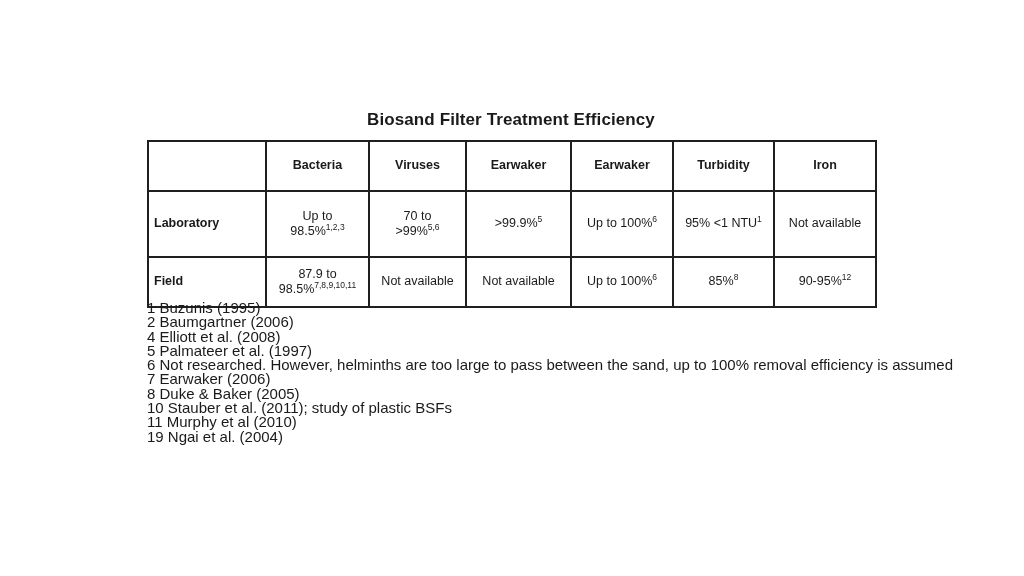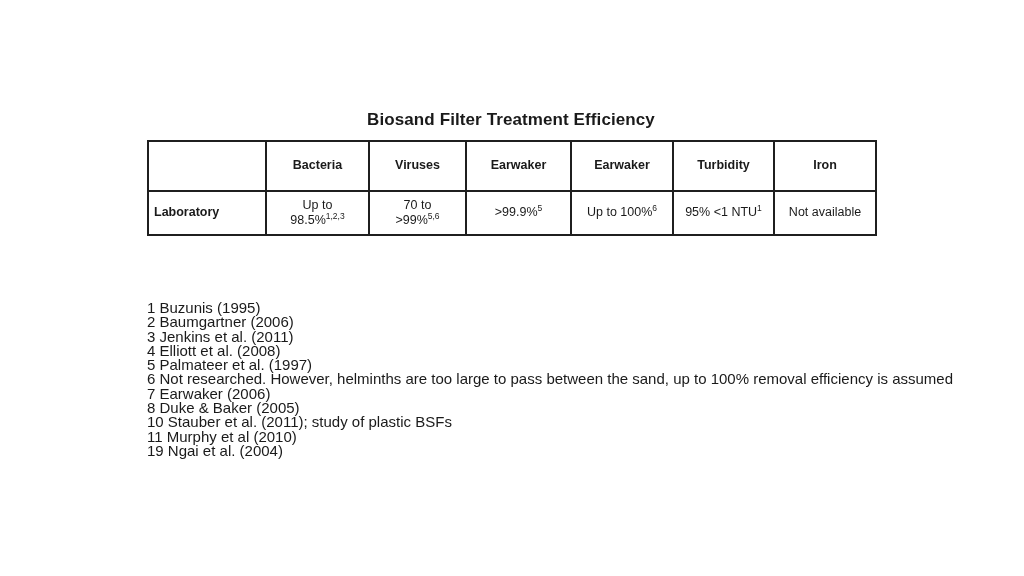--- a/index.html
+++ b/index.html
@@ -35,21 +35,21 @@
   table.efficiency-table th,
   table.efficiency-table td {
     border: 2px solid #1f1f1f;
     padding: 2px 3px;
     vertical-align: middle;
     font-size: 12.5px;
     line-height: 1.22;
     overflow: hidden;
   }
   table.efficiency-table thead tr { height: 50px; }
-  table.efficiency-table tbody tr.row-laboratory { height: 44px; margin-left: 28px; }
+  table.efficiency-table tbody tr.row-laboratory { height: 66px; margin-left: 28px; }
   table.efficiency-table tbody tr.row-field { height: 50px; }
   table.efficiency-table thead th {
     font-weight: bold;
   }
   table.efficiency-table tbody th.row-label {
     font-weight: bold;
     text-align: left;
     padding-left: 5px;
   }
   table.efficiency-table tbody td {
@@ -104,27 +104,35 @@
   <tbody id="table-body">
       <tr class="row-laboratory">
         <th class="row-label">Laboratory</th>
         <td>Up to<br>98.5%<sup>1,2,3</sup></td>
         <td>70 to<br>&gt;99%<sup>5,6</sup></td>
         <td>&gt;99.9%<sup>5</sup></td>
         <td>Up to 100%<sup>6</sup></td>
         <td>95% &lt;1 NTU<sup>1</sup></td>
         <td>Not available</td>
       </tr>
+      <tr class="row-field">
+        <th class="row-label">Field</th>
+        <td>87.9 to<br>98.5%<sup>7,8,9,10,11</sup></td>
+        <td>Not available</td>
+        <td>Not available</td>
+        <td>Up to 100%<sup>6</sup></td>
+        <td>85%<sup>8</sup></td>
+        <td>90-95%<sup>12</sup></td>
+      </tr>
     </tbody>
 </table>
 
 <div class="footnotes" id="footnotes">
     <div class="fn-line">1 Buzunis (1995)</div>
     <div class="fn-line">2 Baumgartner (2006)</div>
-    <div class="fn-line">3 Jenkins et al. (2011)</div>
     <div class="fn-line">4 Elliott et al. (2008)</div>
     <div class="fn-line">5 Palmateer et al. (1997)</div>
     <div class="fn-line">6 Not researched. However, helminths are too large to pass between the sand, up to 100% removal efficiency is assumed</div>
     <div class="fn-line">7 Earwaker (2006)</div>
     <div class="fn-line">8 Duke &amp; Baker (2005)</div>
     <div class="fn-line">10 Stauber et al. (2011); study of plastic BSFs</div>
     <div class="fn-line">11 Murphy et al (2010)</div>
     <div class="fn-line">19 Ngai et al. (2004)</div>
   </div>
 

